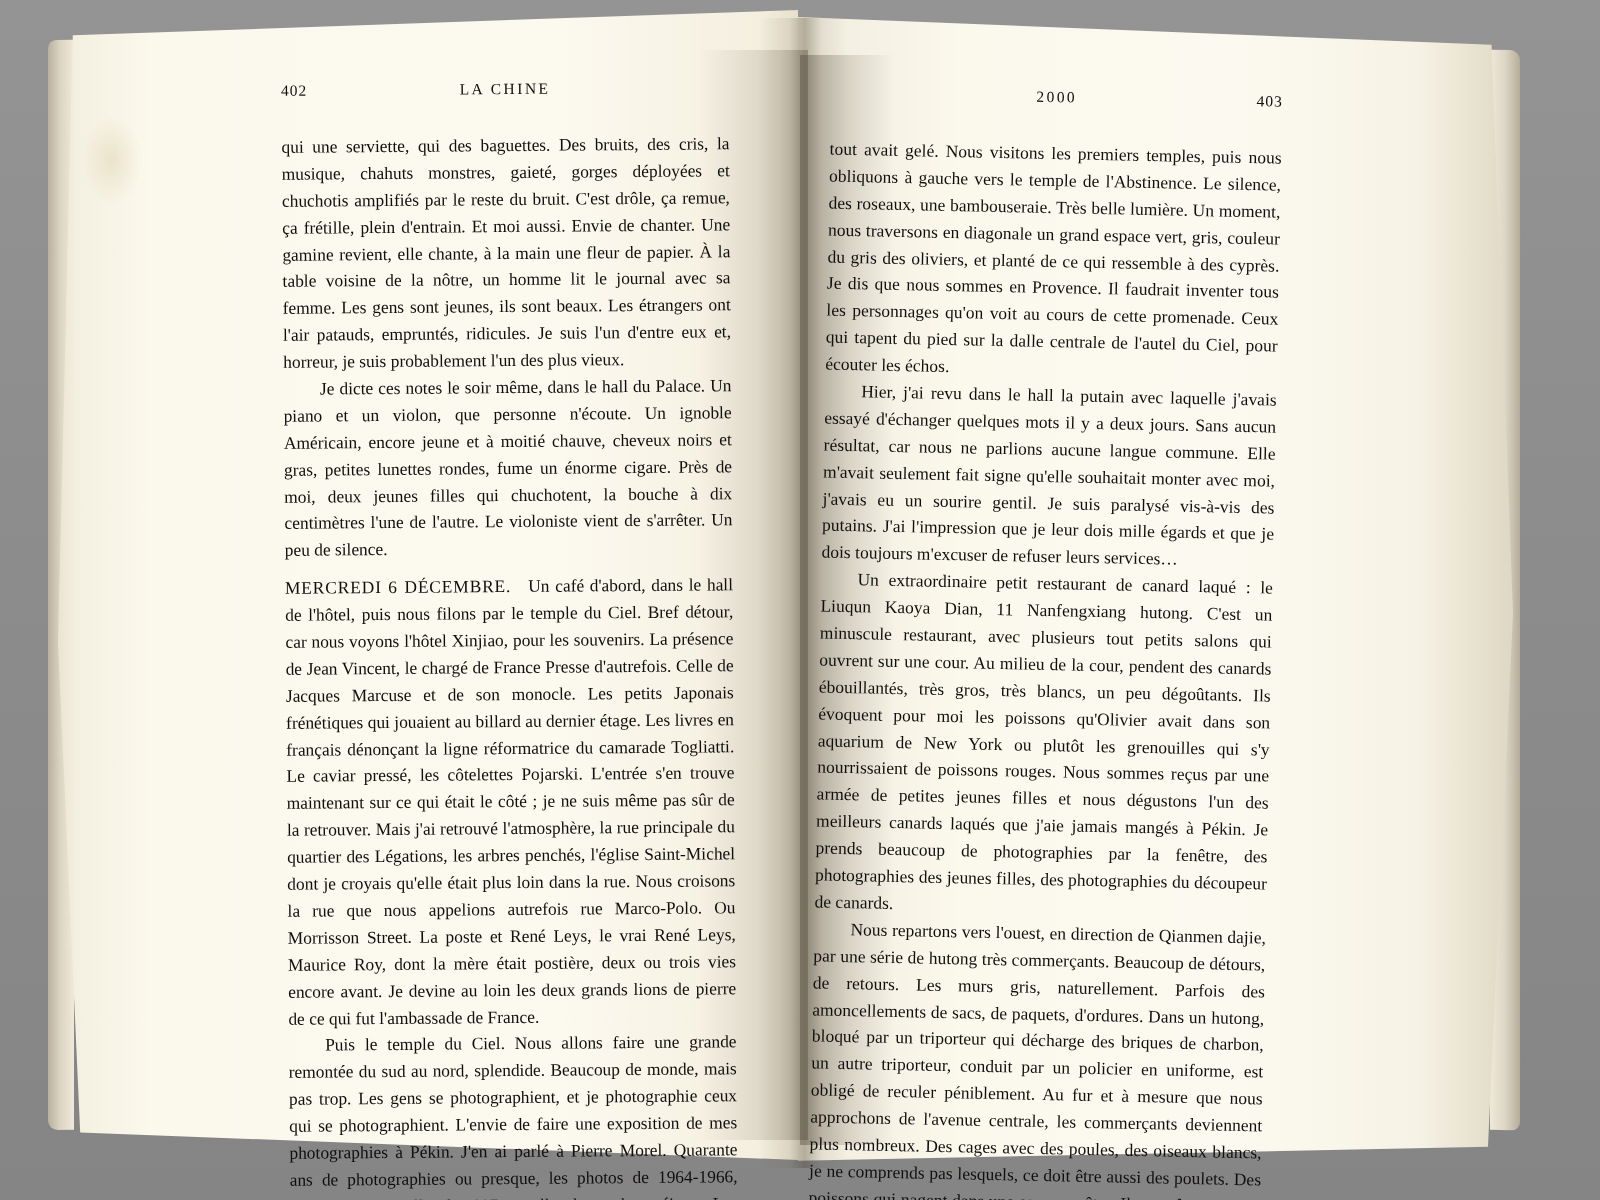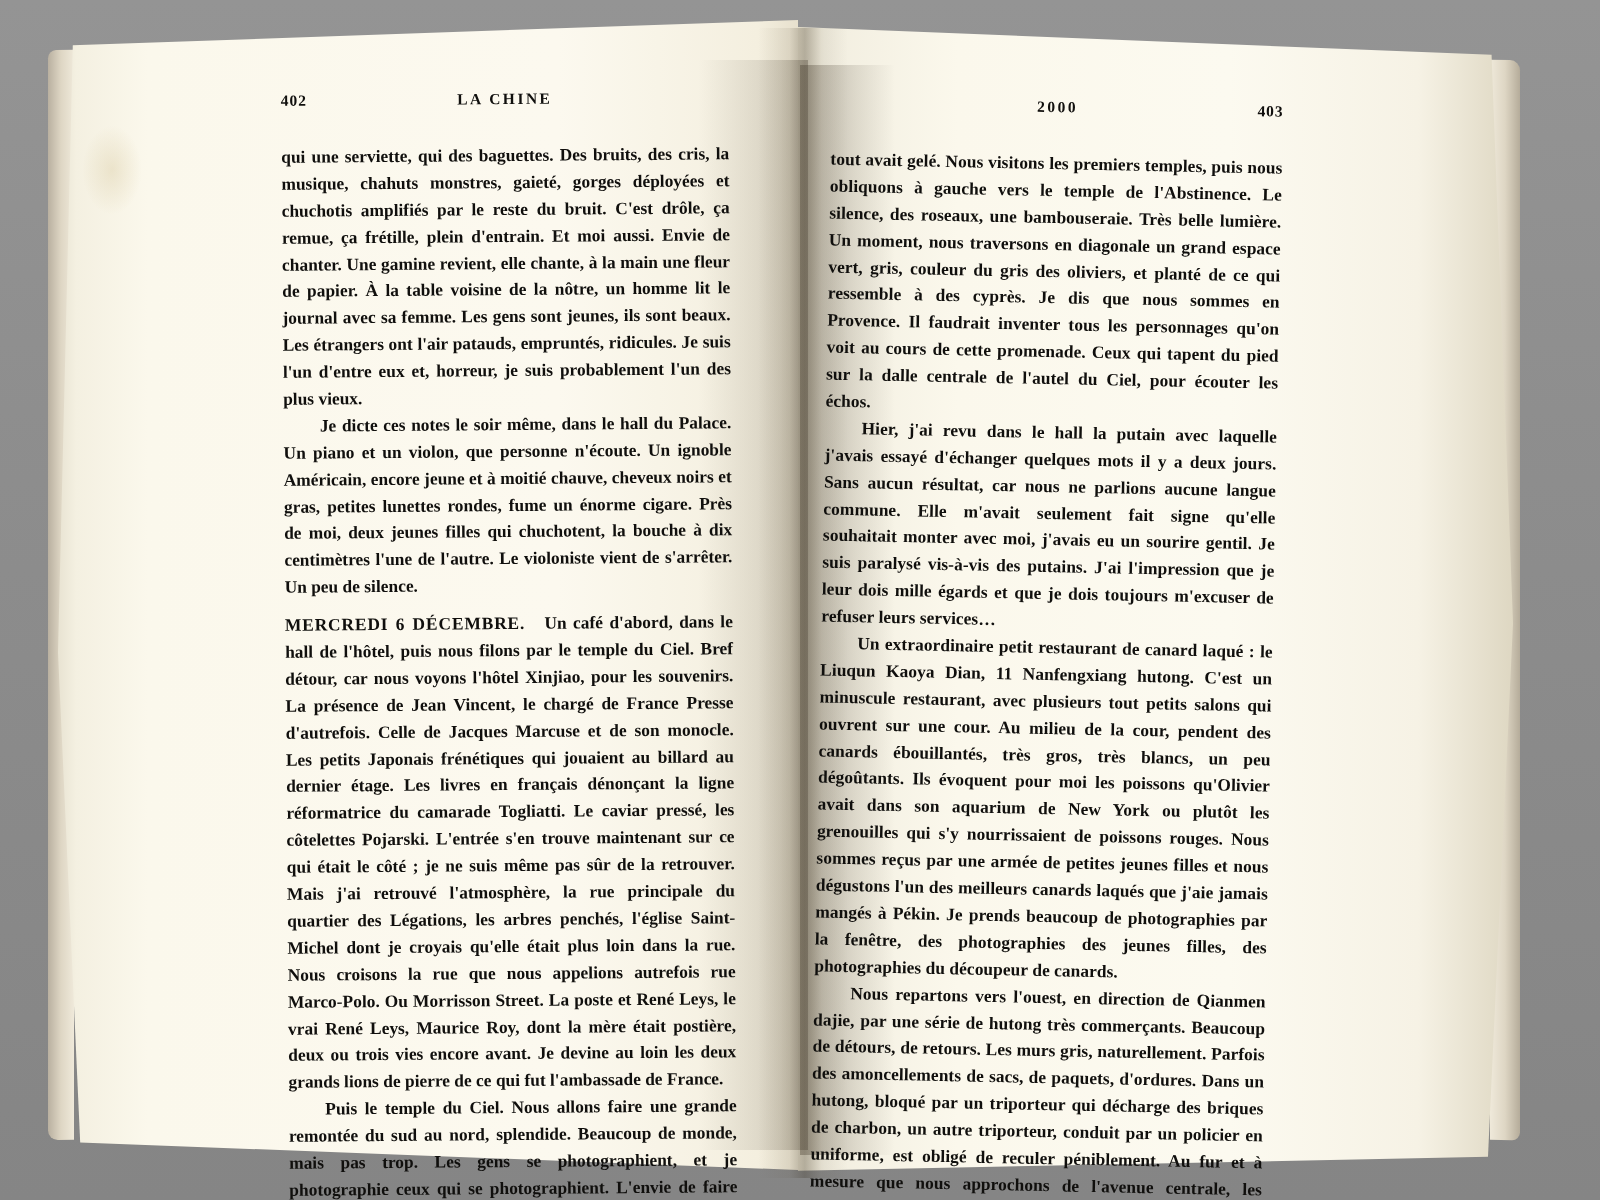--- a/index.html
+++ b/index.html
@@ -17,24 +17,23 @@
     position: relative;
     width: 1600px;
     height: 1200px;
     background: linear-gradient(180deg, #949494 0%, #8d8d8d 40%, #858585 100%);
   }
 
   
   .book {
     position: absolute;
     left: 58px;
-    top: 20px;
+    top: 10px;
     width: 1455px;
     height: 1175px;
-    font-weight: bold;
   }
 
   
   .page {
     position: absolute;
     top: 0;
     background: #f6f2e4;
   }
   .page-left {
     left: 0;

